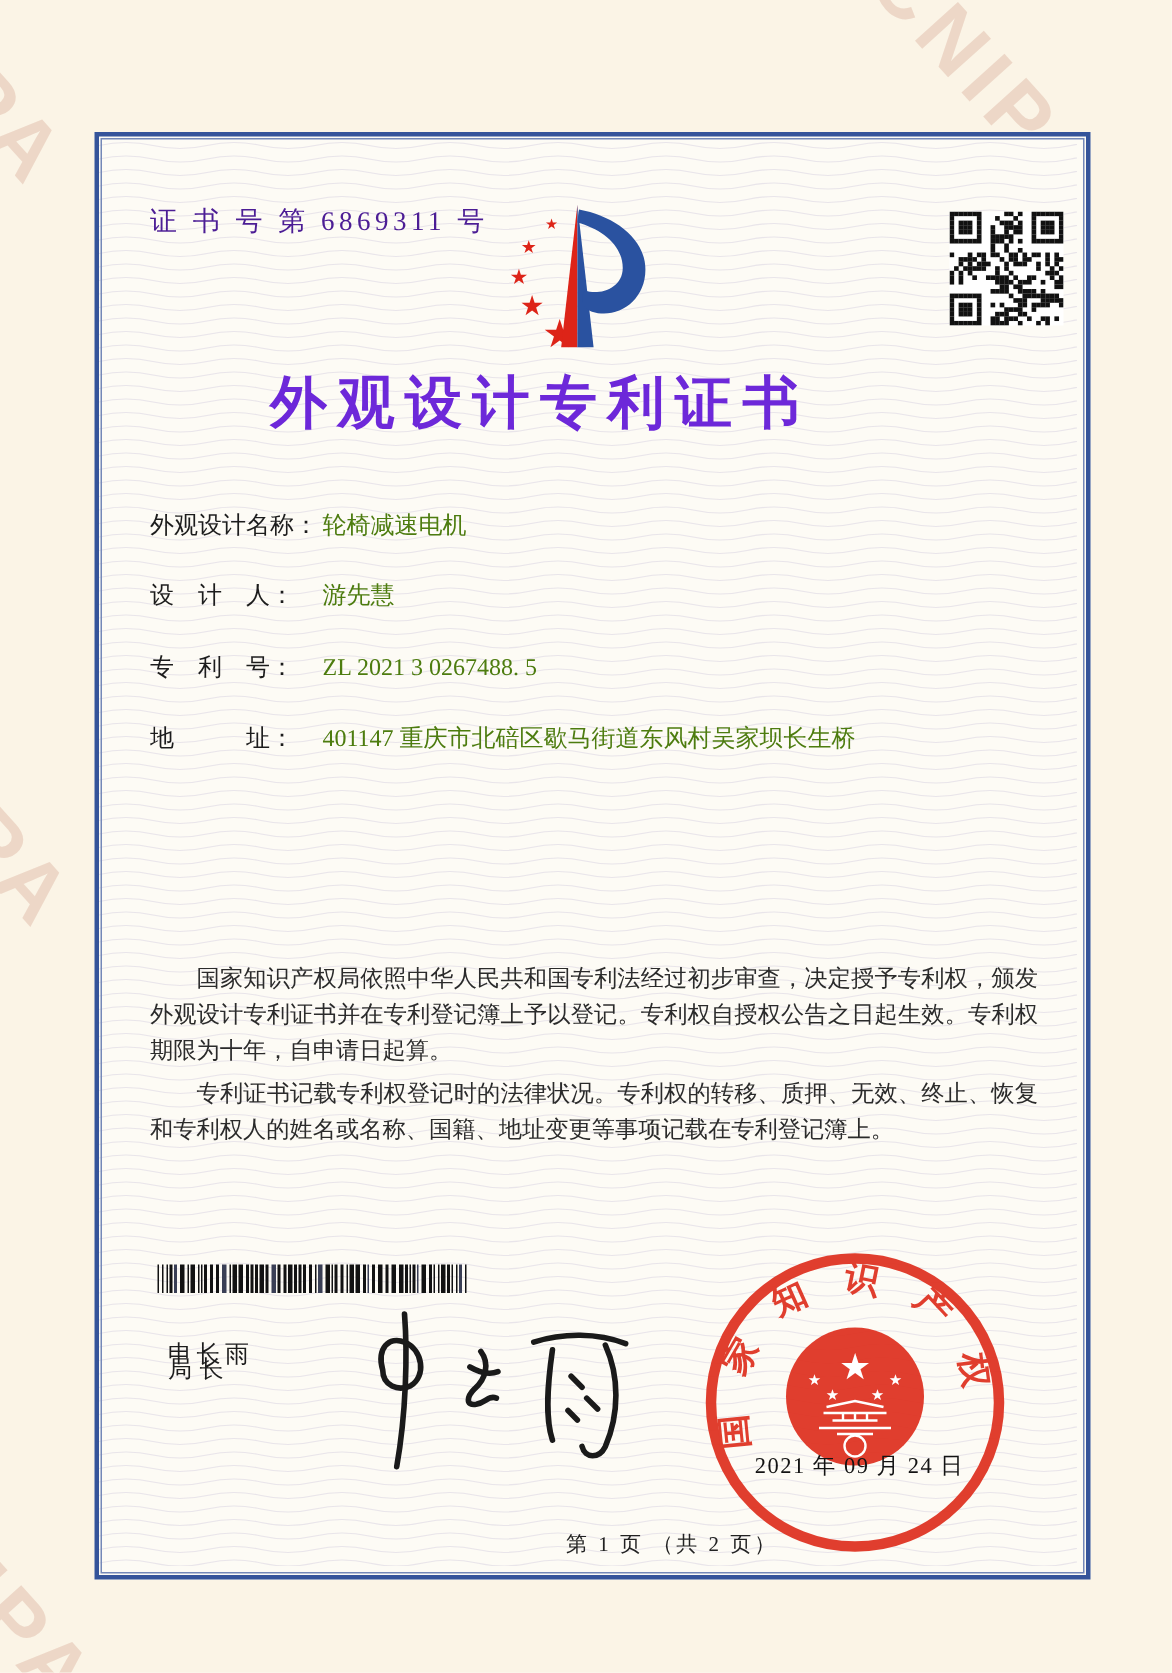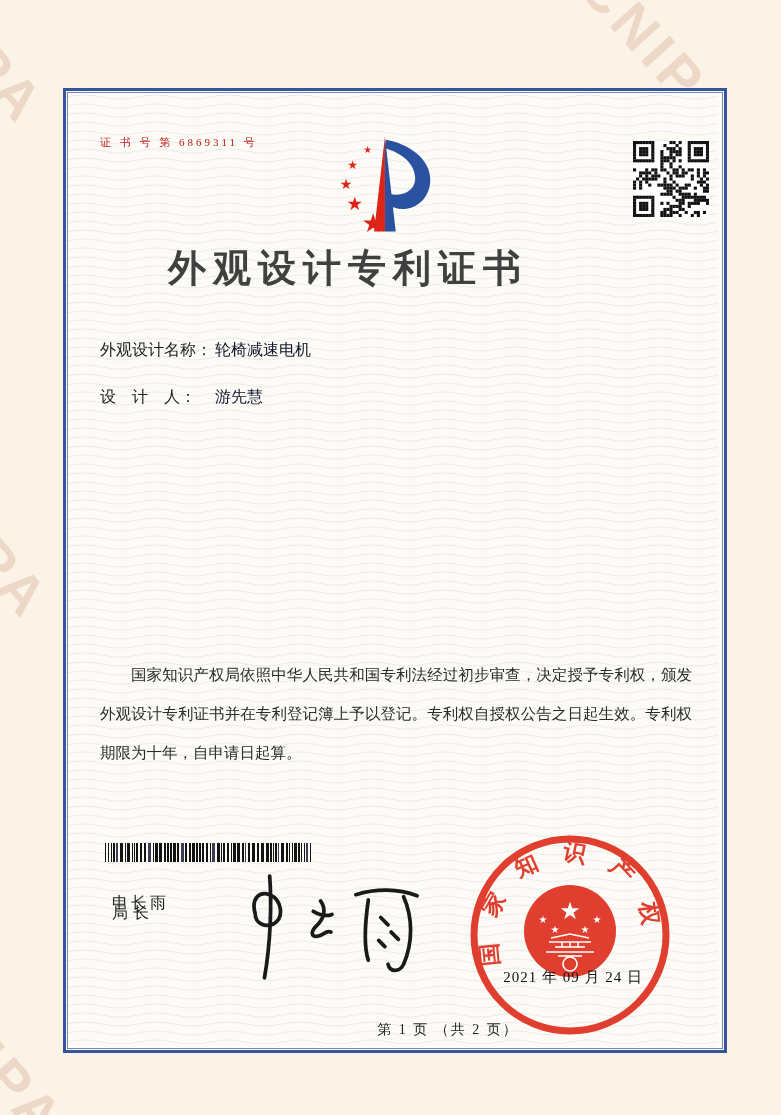--- a/index.html
+++ b/index.html
@@ -28,38 +28,38 @@
   }
   .frame::after{
     content:"";position:absolute;inset:1px;
     border:1px solid #7488b8;pointer-events:none;
   }
   .waves{position:absolute;left:0;top:0;z-index:0;}
   .content{position:absolute;inset:0;z-index:3;}
 
   .cert-no{
     position:absolute;left:100px;top:135px;
-    font-size:11px;letter-spacing:3px;color:#b91c1c;
+    font-size:18px;letter-spacing:3px;color:#4c1d95;
   }
   .logo{position:absolute;left:332px;top:130px;width:108px;height:108px;}
   .qr{position:absolute;left:633px;top:141px;width:76px;height:76px;background:#fff;}
   .title{
-    position:absolute;left:66px;top:243px;width:564px;
+    position:absolute;left:78px;top:243px;width:564px;
     text-align:center;font-size:38px;font-weight:700;
-    letter-spacing:7px;color:#404040;
+    letter-spacing:7px;color:#6d28d9;
   }
   .fields{position:absolute;left:100px;top:340px;font-size:16px;}
   .frow{position:relative;height:47.4px;white-space:nowrap;}
   .flabel{display:inline-block;width:115px;color:#1c1c1c;}
-  .fvalue{color:#0f172a;}
+  .fvalue{color:#4d7c0f;}
   .fpair2{position:absolute;left:257px;top:0;}
   .fpair2 .flabel{width:auto;margin-right:8px;}
   .paras{
-    position:absolute;left:100px;top:655px;width:592px;
-    font-size:15.5px;line-height:39px;color:#2b2b2b;text-align:justify;
+    position:absolute;left:100px;top:641px;width:592px;
+    font-size:15.5px;line-height:24px;color:#2b2b2b;text-align:justify;
   }
   .paras p{margin:0 0 5px 0;text-indent:2em;}
   .barcode{position:absolute;left:105px;top:843px;width:212px;height:19px;display:flex;align-items:stretch;}
   .barcode div{height:100%;}
   .director-title{position:absolute;left:112px;top:903px;font-size:16px;letter-spacing:5px;}
   .director-name{position:absolute;left:112px;top:893px;font-size:16px;letter-spacing:3px;}
   .signature{position:absolute;left:224px;top:866px;width:218px;height:128px;}
   .seal{position:absolute;left:466px;top:831px;width:208px;height:208px;mix-blend-mode:multiply;opacity:.95;}
   .seal-date{
     position:absolute;left:478px;top:968px;width:190px;text-align:center;
@@ -499,24 +499,31 @@
 
     <div class="title">外观设计专利证书</div>
 
     <div class="fields">
       <div class="frow">
         <span class="flabel">外观设计名称：</span><span class="fvalue">轮椅减速电机</span>
       </div>
       <div class="frow">
         <span class="flabel">设　计　人：</span><span class="fvalue">游先慧</span>
       </div>
+      <div class="frow">
+        <span class="flabel">专　利　号：</span><span class="fvalue">ZL 2021 3 0267488. 5</span>
+      </div>
+      <div class="frow">
+        <span class="flabel">地　　　址：</span><span class="fvalue">401147 重庆市北碚区歇马街道东风村吴家坝长生桥</span>
+      </div>
     </div>
 
     <div class="paras">
       <p>国家知识产权局依照中华人民共和国专利法经过初步审查，决定授予专利权，颁发外观设计专利证书并在专利登记簿上予以登记。专利权自授权公告之日起生效。专利权期限为十年，自申请日起算。</p>
+      <p>专利证书记载专利权登记时的法律状况。专利权的转移、质押、无效、终止、恢复和专利权人的姓名或名称、国籍、地址变更等事项记载在专利登记簿上。</p>
     </div>
 
     <div class="barcode">
         <div style="width: 1px; margin-right: 2px; background: rgb(18, 18, 18);"></div>
         <div style="width: 1px; margin-right: 2px; background: rgb(18, 18, 18);"></div>
         <div style="width: 1px; margin-right: 1px; background: rgb(18, 18, 18);"></div>
         <div style="width: 2px; margin-right: 1px; background: rgb(18, 18, 18);"></div>
         <div style="width: 2px; margin-right: 2px; background: rgb(58, 63, 85);"></div>
         <div style="width: 3px; margin-right: 2px; background: rgb(18, 18, 18);"></div>
         <div style="width: 1px; margin-right: 1px; background: rgb(18, 18, 18);"></div>

